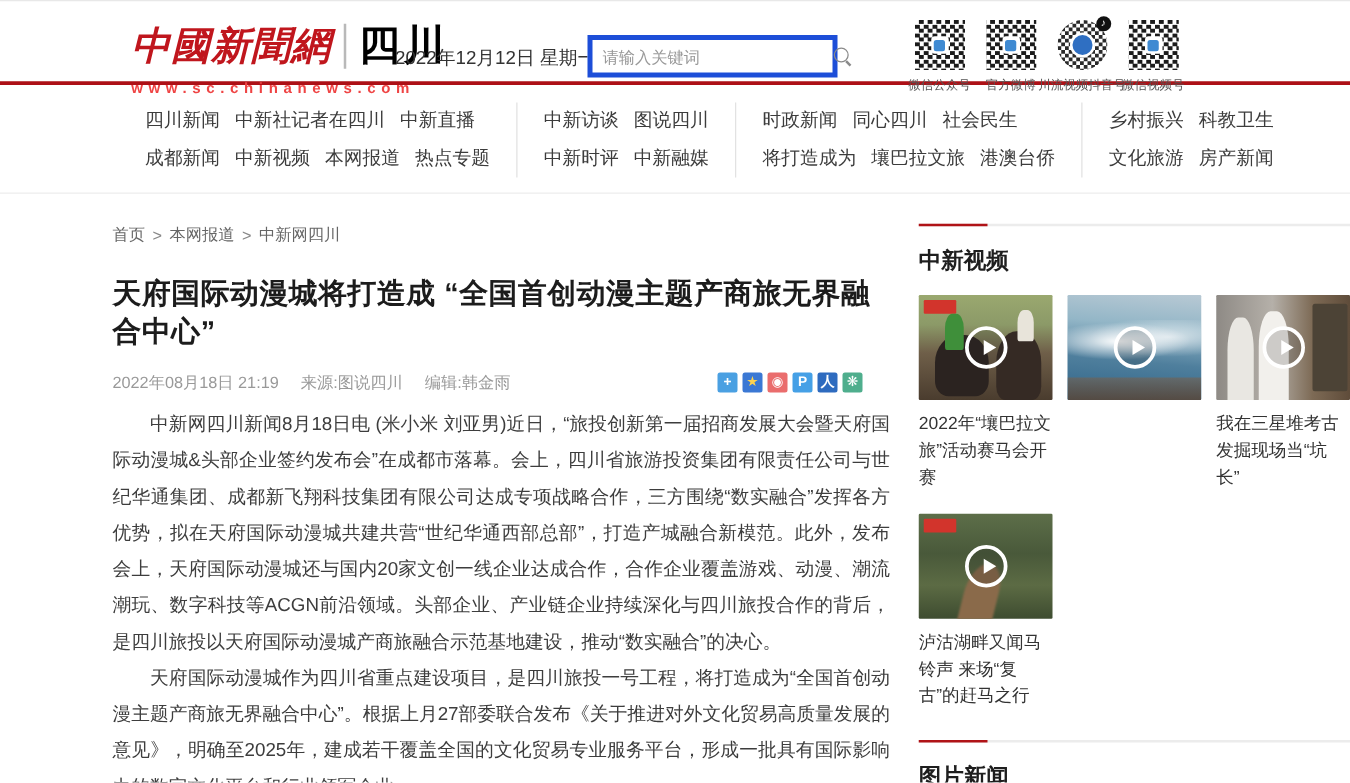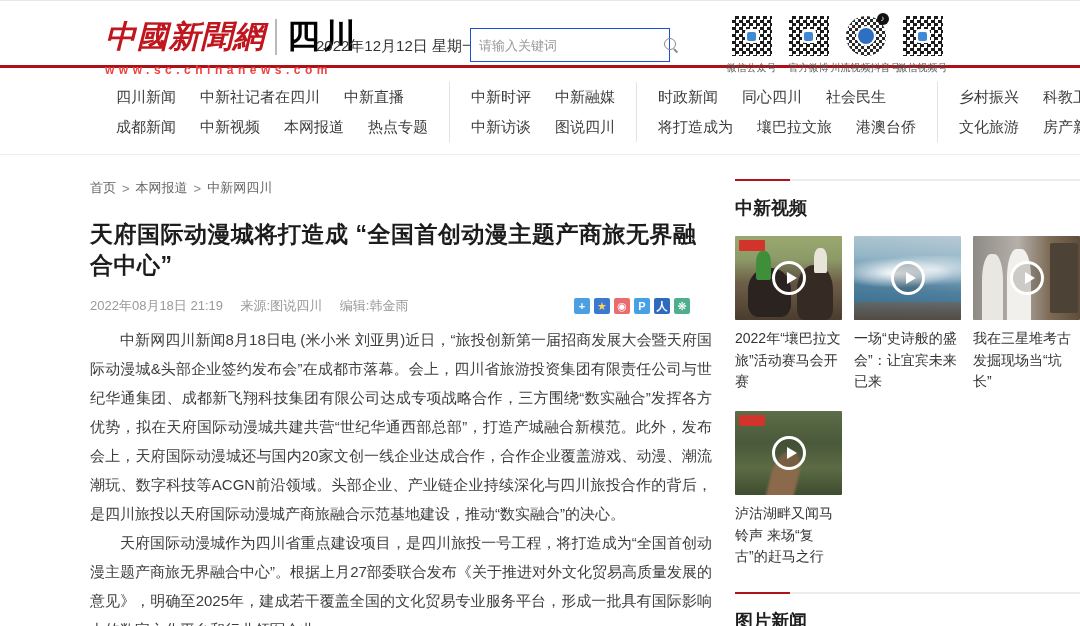--- a/index.html
+++ b/index.html
@@ -11,21 +11,21 @@
   .header { height:64px; position:relative;text-decoration:underline; }
   .logo { position:absolute; left:105px; top:13px; }
   .logo-row { display:flex; align-items:center; }
   .logo-cn { font-family:"Liberation Serif","DejaVu Serif",serif; font-weight:bold;
     font-style:italic; font-size:31px; color:#c0161d; letter-spacing:1px; }
   .logo-sep { width:2px; height:36px; background:#b9b9b9; margin:0 10px; }
   .logo-region { font-size:33px; font-weight:900; color:#000000; letter-spacing:3px; }
   .logo-url { font-size:12px; color:#ef4444; letter-spacing:4.5px; margin-top:4px; font-weight:bold; }
   .hdr-date { position:absolute; left:316px; top:36px; font-size:15px; color:#333; }
   .searchbox { position:absolute; left:470px; top:27px; width:200px; height:34px;
-    border:1px solid #1d4ed8; display:flex; align-items:center; background:#fff; }
+    border:4px solid #1d4ed8; display:flex; align-items:center; background:#fff; }
   .searchbox input { flex:1; border:none; outline:none; font-size:13px; color:#333;
     padding:0 8px; font-family:inherit; background:transparent; }
   .searchbox input::placeholder { color:#999; }
   .mag { width:16px; height:16px; margin-right:9px; position:relative; flex:none; }
   .mag::before { content:""; position:absolute; left:1px; top:1px; width:10px; height:10px;
     border:1.6px solid #8a8a8a; border-radius:50%; }
   .mag::after { content:""; position:absolute; left:11px; top:11px; width:5px; height:1.6px;
     background:#8a8a8a; transform:rotate(45deg); transform-origin:left center; }
   .qr-strip { position:absolute; left:731px; top:15px; display:flex; gap:16px; }
   .qr-item { width:41px; display:flex; flex-direction:column; align-items:center; }
@@ -44,21 +44,21 @@
     background:#111; color:#fff; font-size:8px; line-height:12px; text-align:center; }
   .qr-label { font-size:10px; color:#555; margin-top:5px; white-space:nowrap; }
 
   .redline { height:3px; background:#ad1016; }
 
   
   .nav { display:flex; padding:14px 0 12px 116px; border-bottom:1px solid #ededed; }
   .nav-group { padding:0 21px; }
   .nav-group + .nav-group { border-left:1px solid #e2e2e2; }
   .nav-group:first-child { padding-left:0; }
-  .nav-row { display:flex; gap:24px; line-height:30px; }
+  .nav-row { display:flex; gap:12px; line-height:30px; }
   .nav-link { font-size:15px; color:#3c3c3c; white-space:nowrap; cursor:pointer; }
 
   
   .main { display:flex; padding:24px 0 0 90px; }
   .article-col { width:622px; }
   .breadcrumb { font-size:13px; color:#666; display:flex; gap:6px; align-items:center; }
   .crumb { cursor:pointer; }
   .crumb-sep { color:#888; }
   .art-title { margin-top:22px; font-size:23px; font-weight:bold; color:#1c1c1c;
     line-height:1.35; letter-spacing:0.5px; }
@@ -186,26 +186,26 @@
     </div>
     <div class="nav-row">
       <span class="nav-link">成都新闻</span>
       <span class="nav-link">中新视频</span>
       <span class="nav-link">本网报道</span>
       <span class="nav-link">热点专题</span>
     </div>
   </div>
   <div class="nav-group">
     <div class="nav-row">
+      <span class="nav-link">中新访谈</span>
+      <span class="nav-link">图说四川</span>
+    </div>
+    <div class="nav-row">
       <span class="nav-link">中新时评</span>
       <span class="nav-link">中新融媒</span>
-    </div>
-    <div class="nav-row">
-      <span class="nav-link">中新访谈</span>
-      <span class="nav-link">图说四川</span>
     </div>
   </div>
   <div class="nav-group">
     <div class="nav-row">
       <span class="nav-link">时政新闻</span>
       <span class="nav-link">同心四川</span>
       <span class="nav-link">社会民生</span>
     </div>
     <div class="nav-row">
       <span class="nav-link">将打造成为</span>
@@ -279,21 +279,20 @@
         </div>
         <div class="cap">2022年“壤巴拉文旅”活动赛马会开赛</div>
       </div>
 
       <div class="video">
         <div class="thumb t2">
           <div class="clouds"></div>
           <div class="city"></div>
           <div class="play"></div>
         </div>
-        <div class="cap">一场“史诗般的盛会”：让宜宾未来已来</div>
       </div>
 
       <div class="video">
         <div class="thumb t3">
           <div class="fig1"></div>
           <div class="fig2"></div>
           <div class="panel"></div>
           <div class="play"></div>
         </div>
         <div class="cap">我在三星堆考古发掘现场当“坑长”</div>

